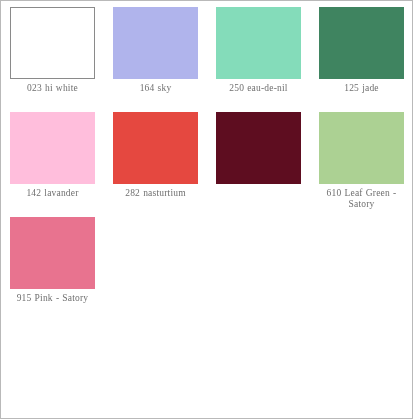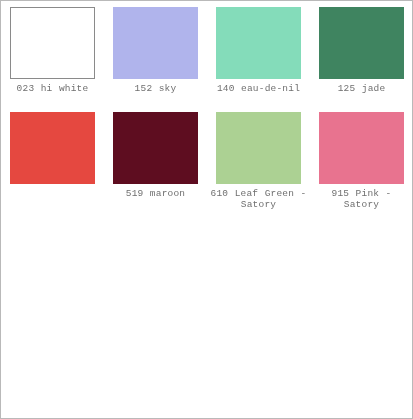--- a/index.html
+++ b/index.html
@@ -50,21 +50,21 @@
     flex: 0 0 auto;
   }
   .swatch-chip.bordered {
     border: 1px solid #8a8a8a;
   }
 
   .swatch-label {
     margin-top: 4px;
     width: 97px;
     text-align: center;
-    font-family: Liberation Mono, monospace;
+    font-family: Liberation Serif, serif;
     font-size: 9.5px;
     line-height: 11px;
     color: #6f6f6f;
     letter-spacing: 0.2px;
     word-spacing: 0.5px;
   }
 
   .empty-cell {
     width: 103px;
     height: 105px;
@@ -74,36 +74,40 @@
 <body>
 
 <div id="swatch-page">
   <div id="swatch-grid">
       <div class="swatch-cell">
         <div class="swatch-chip bordered" style="background-color: rgb(255, 255, 255);"></div>
         <div class="swatch-label">023 hi white</div>
       </div>
       <div class="swatch-cell">
         <div class="swatch-chip" style="background-color: rgb(176, 180, 236);"></div>
-        <div class="swatch-label">152 sky</div>
+        <div class="swatch-label">164 sky</div>
       </div>
       <div class="swatch-cell">
         <div class="swatch-chip" style="background-color: rgb(132, 220, 186);"></div>
-        <div class="swatch-label">140 eau-de-nil</div>
+        <div class="swatch-label">250 eau-de-nil</div>
       </div>
       <div class="swatch-cell">
         <div class="swatch-chip" style="background-color: rgb(63, 132, 96);"></div>
         <div class="swatch-label">125 jade</div>
       </div>
       <div class="swatch-cell">
+        <div class="swatch-chip" style="background-color: rgb(255, 190, 220);"></div>
+        <div class="swatch-label">142 lavander</div>
+      </div>
+      <div class="swatch-cell">
         <div class="swatch-chip" style="background-color: rgb(229, 72, 64);"></div>
+        <div class="swatch-label">282 nasturtium</div>
       </div>
       <div class="swatch-cell">
         <div class="swatch-chip" style="background-color: rgb(94, 13, 32);"></div>
-        <div class="swatch-label">519 maroon</div>
       </div>
       <div class="swatch-cell">
         <div class="swatch-chip" style="background-color: rgb(172, 209, 147);"></div>
         <div class="swatch-label">610 Leaf Green - Satory</div>
       </div>
       <div class="swatch-cell">
         <div class="swatch-chip" style="background-color: rgb(232, 115, 143);"></div>
         <div class="swatch-label">915 Pink - Satory</div>
       </div>
       <div class="empty-cell"></div>

